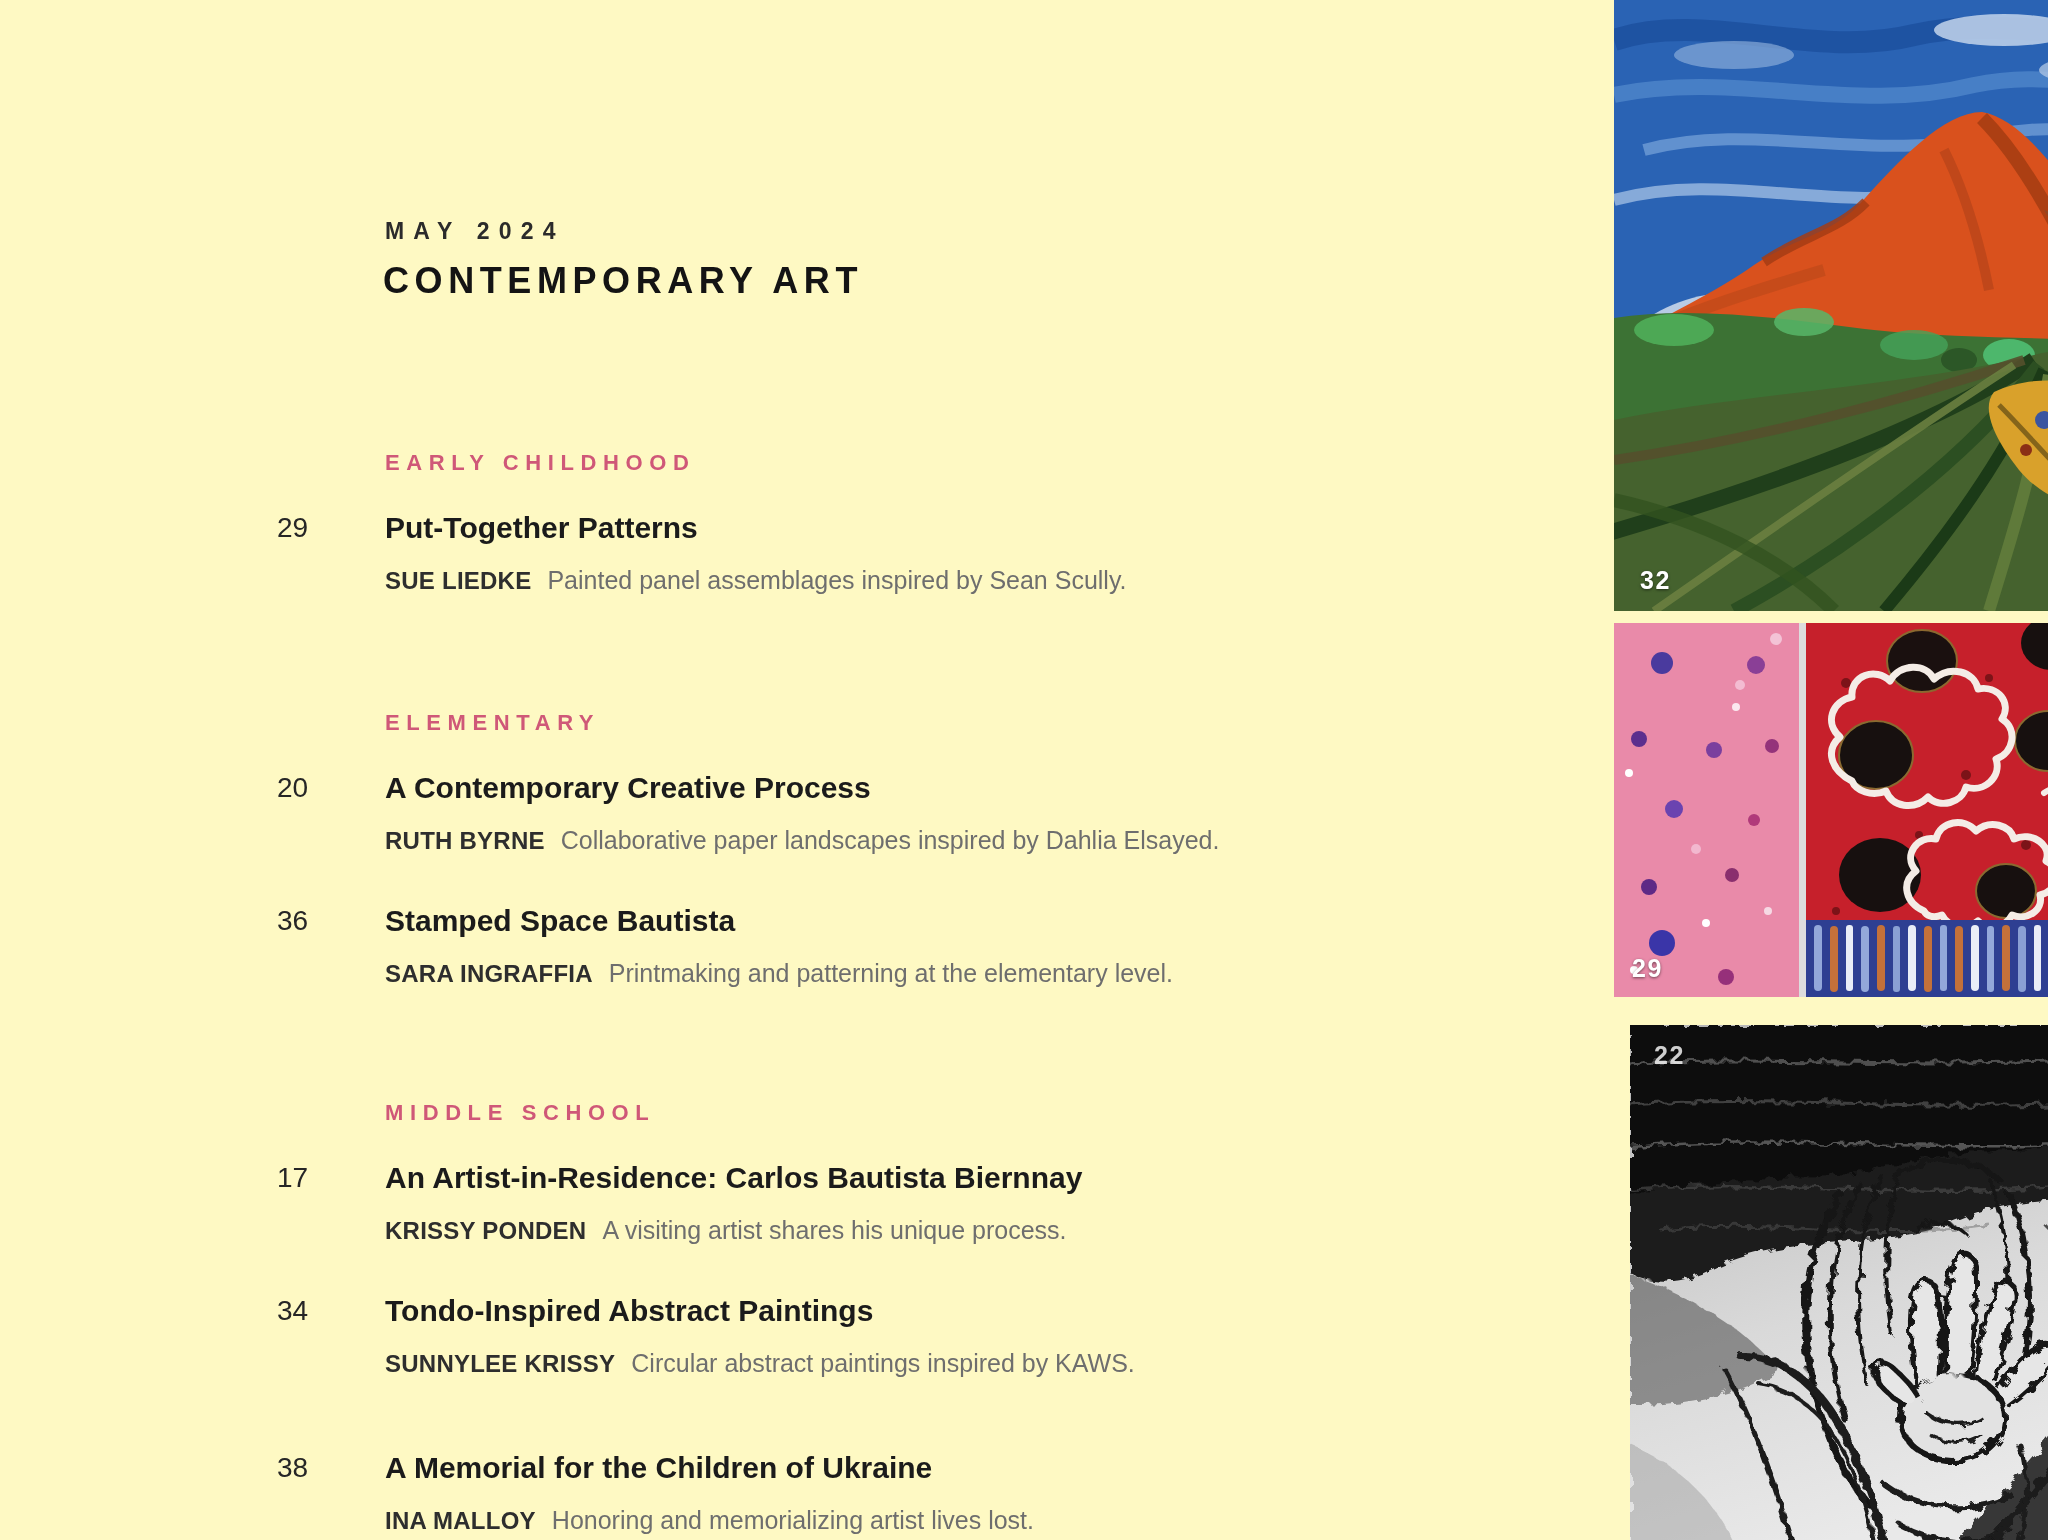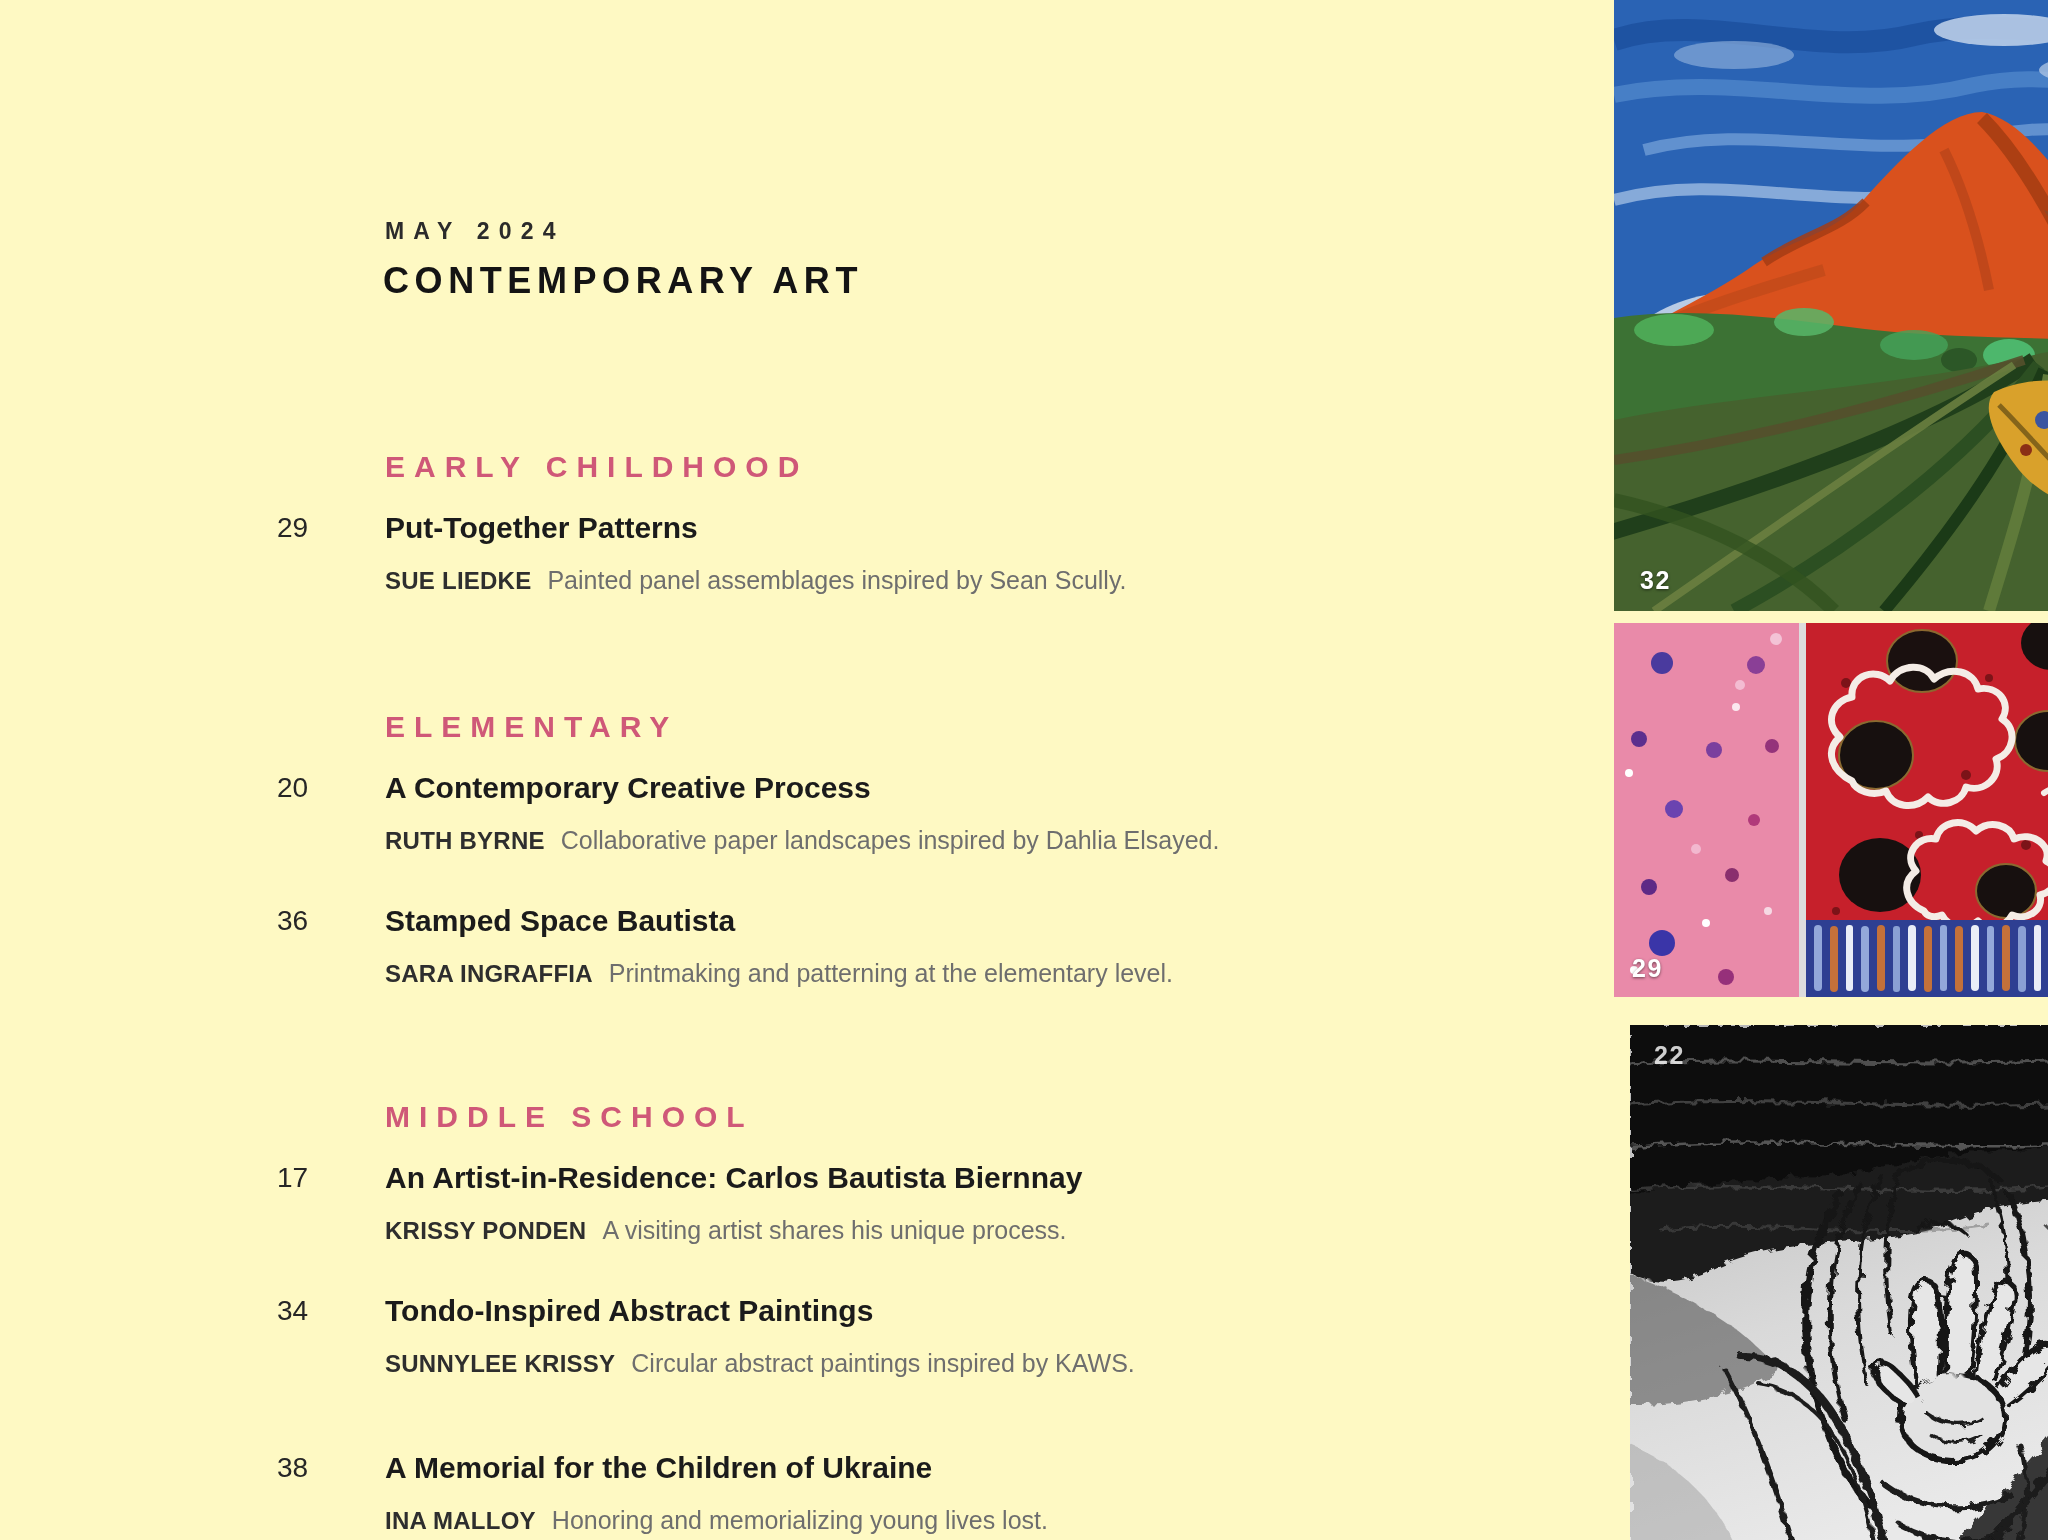--- a/index.html
+++ b/index.html
@@ -20,21 +20,21 @@
   }
   .magazine-title{
     position:absolute;left:383px;top:260px;
     font-size:36px;font-weight:800;letter-spacing:0.155em;
     color:#141414;white-space:nowrap;
   }
 
   
   .section-heading{
     position:absolute;left:385px;
-    font-size:30px;font-weight:700;letter-spacing:0.30em;
+    font-size:22px;font-weight:700;letter-spacing:0.30em;
     color:#cf5878;white-space:nowrap;
   }
   .article{
     position:absolute;left:277px;width:1250px;
     display:grid;grid-template-columns:108px 1fr;align-items:start;
   }
   .article .pagenum{
     font-size:28px;font-weight:500;color:#262626;line-height:36px;
   }
   .article .title{
@@ -129,21 +129,21 @@
         <span class="author">SUNNYLEE KRISSY</span><span class="desc">Circular abstract paintings inspired by KAWS.</span>
       </div>
     </div>
   </div>
 
   <div class="article" style="top:1450px">
     <div class="pagenum">38</div>
     <div>
       <div class="title">A Memorial for the Children of Ukraine</div>
       <div class="byline">
-        <span class="author">INA MALLOY</span><span class="desc">Honoring and memorializing young lives lost.</span>
+        <span class="author">INA MALLOY</span><span class="desc">Honoring and memorializing artist lives lost.</span>
       </div>
     </div>
   </div>
 
   <figure class="thumb" id="thumb-1" style="margin:0">
     <svg viewBox="0 0 518 611" preserveAspectRatio="none">
 
       <rect width="518" height="380" fill="#2a63b4"></rect>
       <path d="M0,40 C90,10 200,60 300,35 C390,15 470,45 518,25" stroke="#1c4f9e" stroke-width="22" fill="none" opacity=".8"></path>
       <path d="M0,95 C120,70 240,115 360,85 C430,70 480,90 518,80" stroke="#4a82c8" stroke-width="16" fill="none" opacity=".9"></path>

